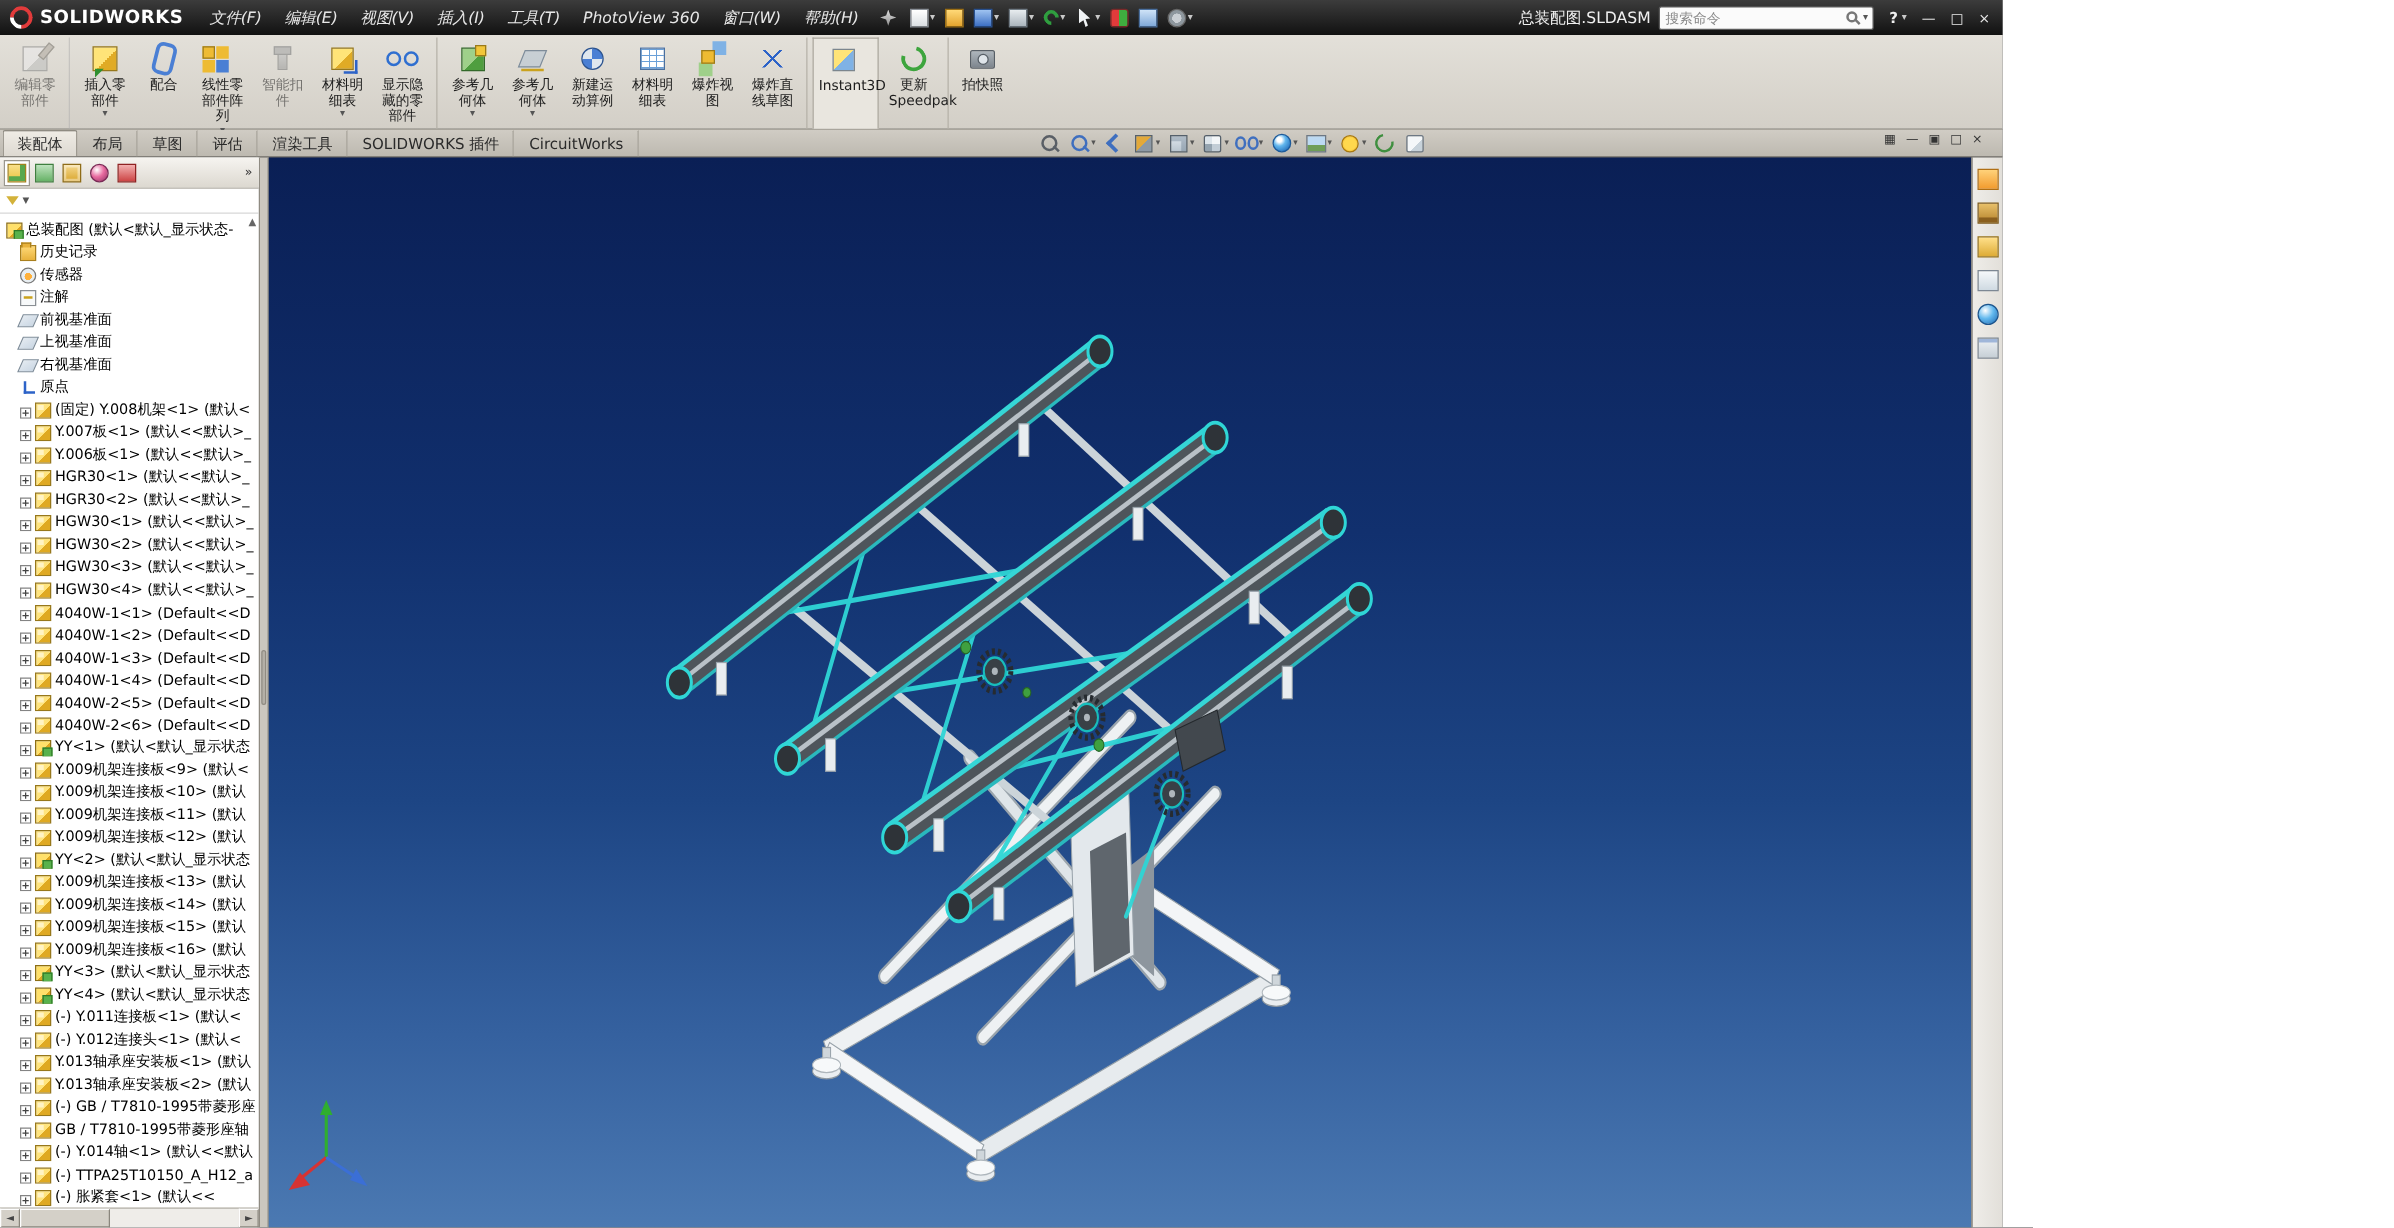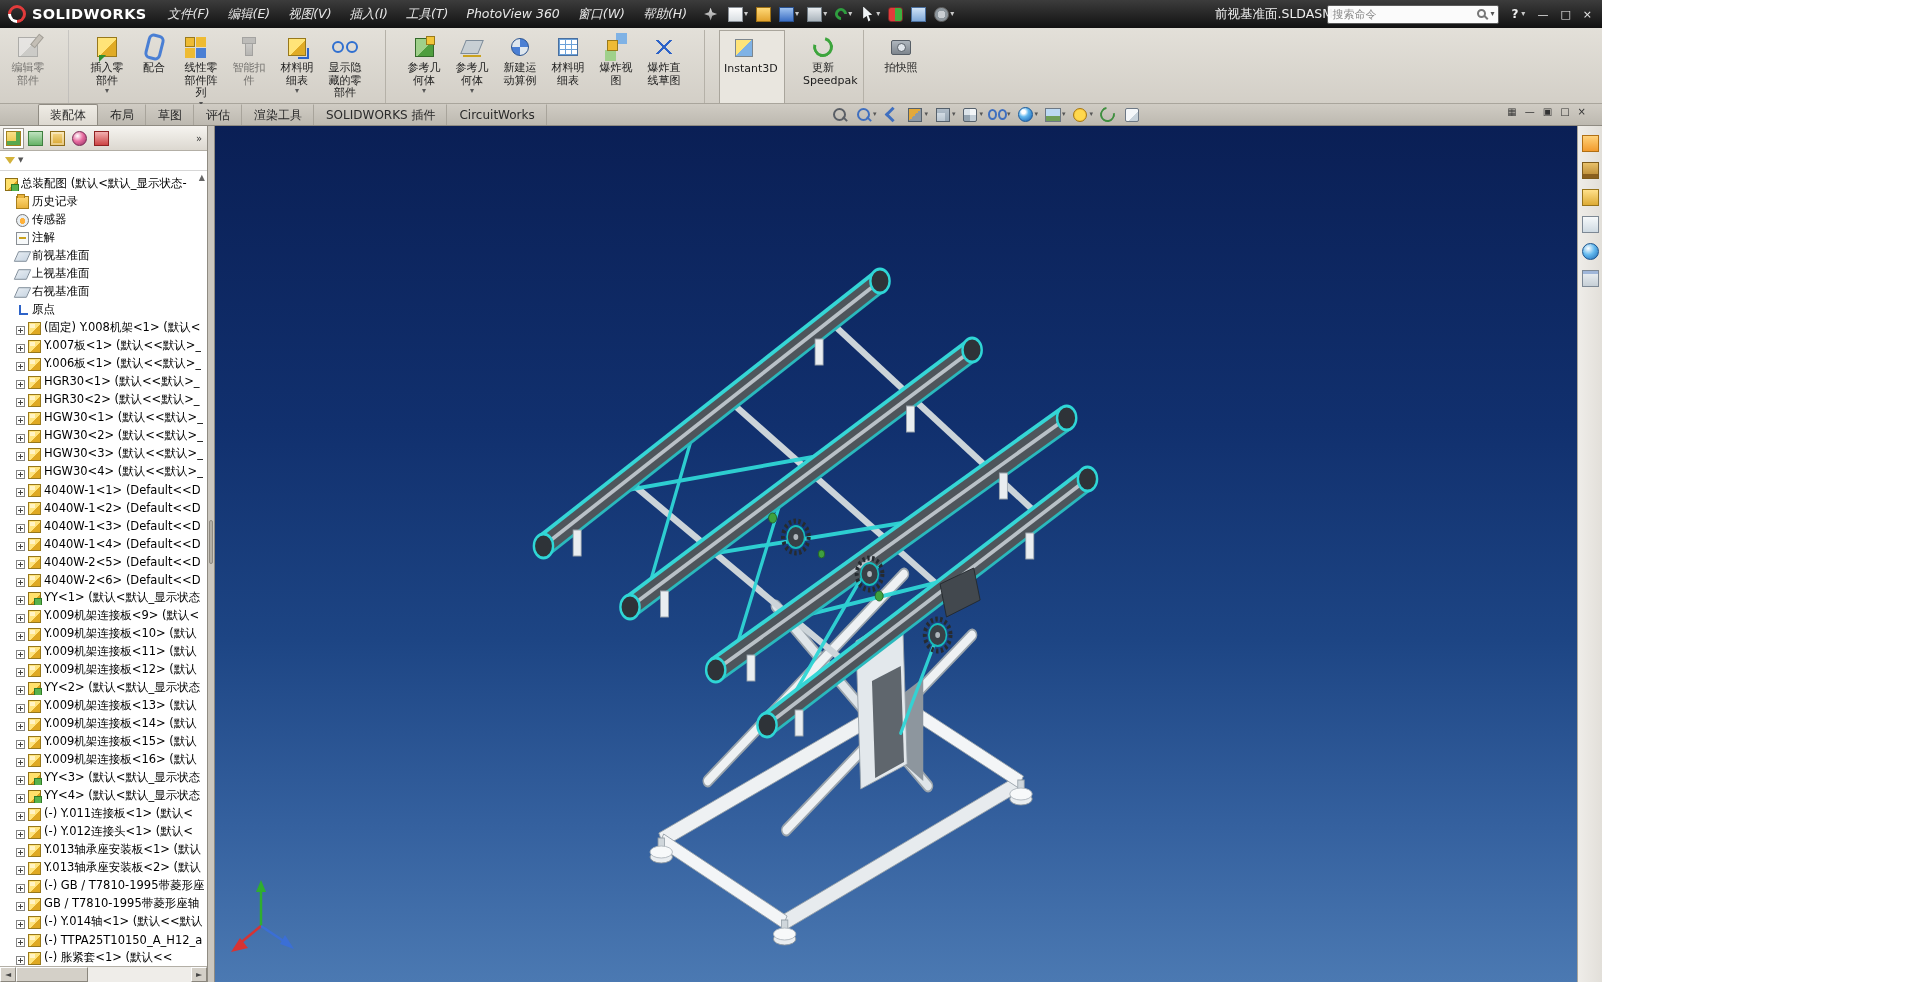--- a/index.html
+++ b/index.html
@@ -48,21 +48,21 @@
   .help-btn { font-size:12px; font-weight:bold; color:#f0f0f0; }
   .win-controls { display:flex; gap:12px; margin-right:10px; align-items:center; }
   .win-btn { font-size:11px; color:#e8e8e8; line-height:1; }
 
   
   .ribbon { position:absolute; top:28px; left:0; right:0; height:76px;
     background:linear-gradient(#e3e0d9,#d3cfc7); border-bottom:1px solid #a9a59c;
     display:flex; align-items:stretch; padding:2px 2px 0 4px; }
   .ribbon-btn { display:flex; flex-direction:column; align-items:center; background:none; border:none;
     padding:4px 4px 1px; min-width:46px; color:#1c1c1c; font:inherit; position:relative; }
-  .ribbon-btn.group-end { border-right:1px solid #b5b1a8; margin-right:14px; padding-right:20px; }
+  .ribbon-btn.group-end { border-right:1px solid #b5b1a8; margin-right:4px; padding-right:7px; }
   .ribbon-btn.disabled { filter:grayscale(.9); opacity:.55; }
   .ribbon-btn.toggled { background:#e9e6df; border:1px solid #a9a59c; border-bottom:none; }
   .ribbon-icon { width:26px; height:26px; position:relative; display:flex; align-items:center;
     justify-content:center; margin-bottom:2px; flex:0 0 auto; }
   .ribbon-label { font-size:11px; line-height:1.15; text-align:center; max-width:40px; }
   .ri-edit-component::before { content:""; width:18px; height:18px;
     background:linear-gradient(135deg,#e7ecf0 55%,#b6c0c8 55%); border:1px solid #7c868e; }
   .ri-edit-component::after { content:""; position:absolute; right:1px; top:0; width:4px; height:12px;
     background:#e2a23a; border:1px solid #8f6a1d; transform:rotate(40deg); }
   .ri-insert-component::before { content:""; width:18px; height:18px;
@@ -107,21 +107,21 @@
     border-top-color:transparent; border-radius:50%; transform:rotate(-30deg); }
   .ri-snapshot::before { content:""; width:18px; height:13px; background:linear-gradient(#aeb6bd,#7d858d);
     border:1px solid #565e66; border-radius:2px; }
   .ri-snapshot::after { content:""; position:absolute; width:7px; height:7px; border-radius:50%;
     background:#dfe5ea; border:1px solid #565e66; }
 
   
   .band { position:absolute; top:104px; left:0; right:0; height:22px;
     background:linear-gradient(#d0ccc4,#bdb9b0); border-bottom:1px solid #8f8b82;
     display:flex; align-items:flex-end; }
-  .cmd-tabs { display:flex; align-items:flex-end; height:100%; padding-left:2px;margin-left:36px; }
+  .cmd-tabs { display:flex; align-items:flex-end; height:100%; padding-left:2px; }
   .cmd-tab { font-size:12px; padding:3px 11px; color:#2a2a2a; line-height:1.2;
     border:1px solid transparent; border-bottom:none; }
   .cmd-tab:not(.active) { border-right:1px solid #a8a49b; }
   .cmd-tab.active { background:linear-gradient(#efece5,#ddd9d1); border-color:#8f8b82; border-radius:2px 2px 0 0; }
   .vtbar { position:absolute; left:828px; top:2px; display:flex; align-items:center; gap:1px; }
   .vt-btn { display:flex; align-items:center; padding:0 2px; }
   .vt { width:19px; height:17px; position:relative; display:flex; align-items:center; justify-content:center; }
   .vt-zoom-fit::before { content:""; width:9px; height:9px; border:2px solid #5a5f66; border-radius:50%; }
   .vt-zoom-fit::after { content:""; position:absolute; width:2px; height:6px; background:#5a5f66;
     transform:rotate(-45deg); right:3px; bottom:1px; }
@@ -303,21 +303,21 @@
         <span class="qat-btn">
           <span class="qat-icon ic-props"></span>
 
         </span>
 
         <span class="qat-btn">
           <span class="qat-icon ic-options"></span>
           <span class="caret light">▾</span>
         </span>
       </div>
-    <div class="doc-title">前视基准面.SLDASM</div>
+    <div class="doc-title">总装配图.SLDASM</div>
     <div class="search">
       <input class="search-input" placeholder="搜索命令" style="">
       <span class="search-mag"></span>
       <span class="caret">▾</span>
     </div>
     <div class="help-group">
       <span class="help-btn">?</span>
       <span class="caret light">▾</span>
     </div>
     <div class="win-controls">

